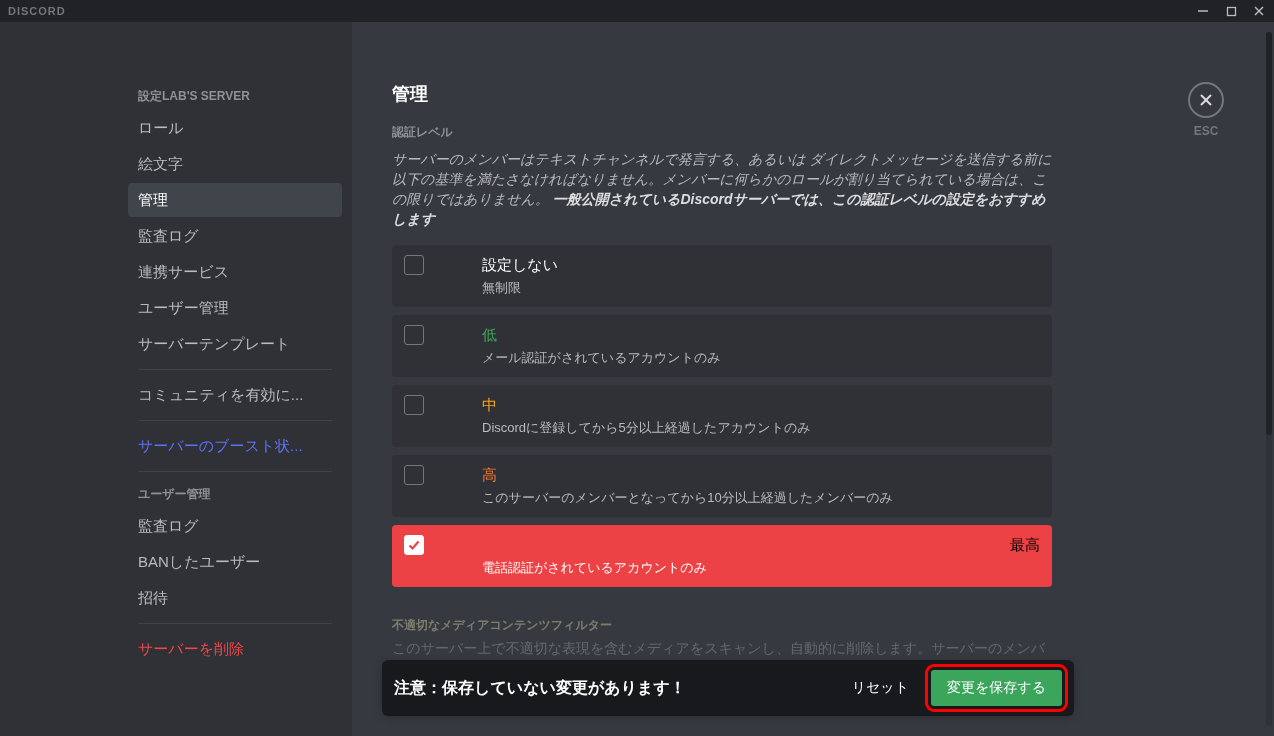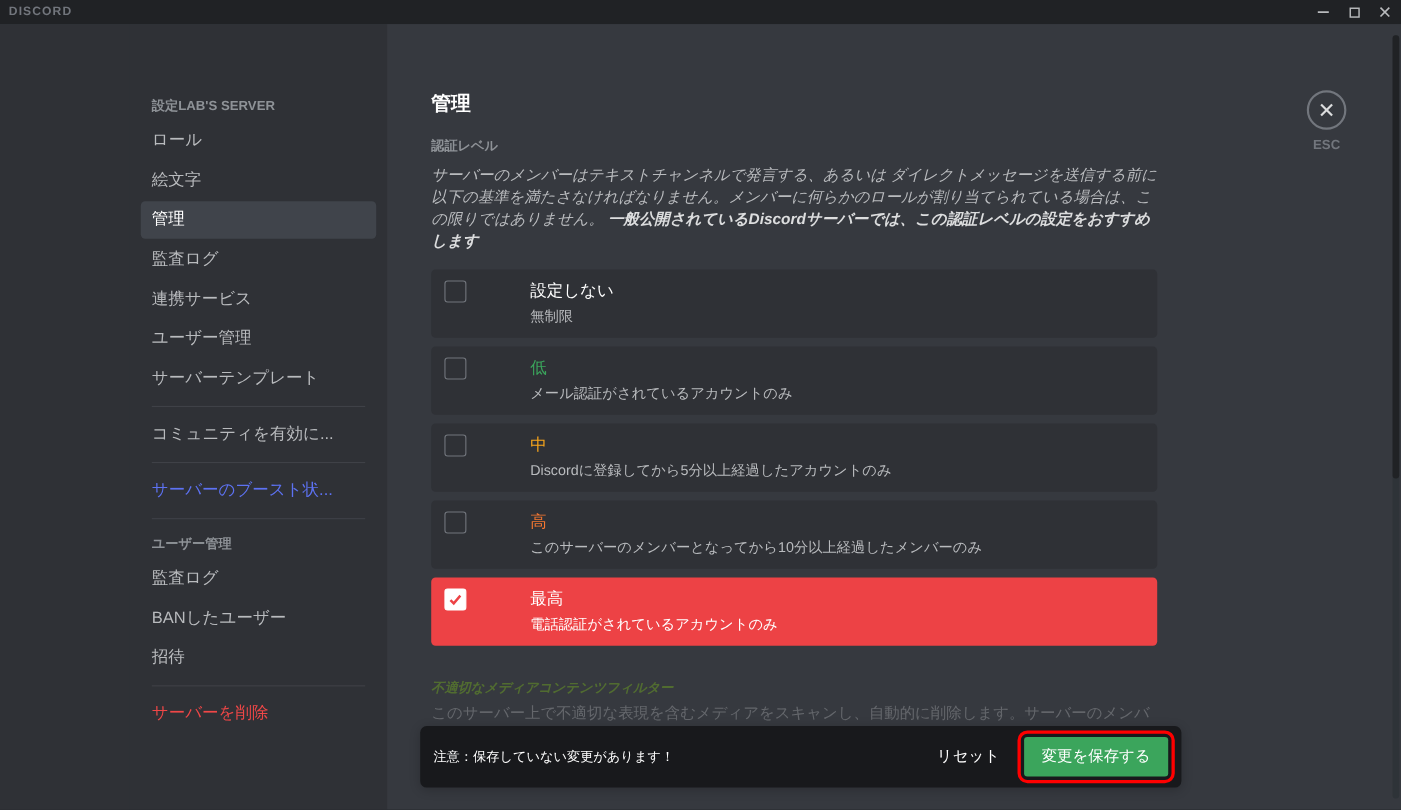--- a/index.html
+++ b/index.html
@@ -131,21 +131,21 @@
 .checkmark { display: none; }
 .radio-item.selected .checkmark { display: block; }
 .radio-body { flex: 1; }
 .radio-title { font-size: 15px; font-weight: 500; line-height: 20px; }
 .radio-desc { font-size: 13px; color: #b9bbbe; margin-top: 4px; }
 .radio-item.selected .radio-desc { color: #ffffff; }
 .c-none .radio-title { color: #ffffff; }
 .c-low .radio-title { color: #3ba55c; }
 .c-medium .radio-title { color: #faa61a; }
 .c-high .radio-title { color: #f57731; }
-.radio-item.selected .radio-title { color: #ffffff; }
+.radio-item.selected .radio-title { color: #000000; text-align: right; }
 .close-area {
   position: absolute;
   top: 60px;
   right: 50px;
   display: flex;
   flex-direction: column;
   align-items: center;
   gap: 6px;
 }
 .close-btn {
@@ -166,41 +166,41 @@
   right: 200px;
   bottom: 20px;
   background: #18191c;
   border-radius: 6px;
   padding: 10px 12px;
   display: flex;
   align-items: center;
   gap: 12px;
   box-shadow: 0 2px 10px rgba(0,0,0,0.2);
 }
-.save-msg { flex: 1; color: #ffffff; font-size: 12px; font-weight: 400; }
+.save-msg { flex: 1; color: #ffffff; font-size: 16px; font-weight: 700; }
 .reset-btn { color: #ffffff; font-size: 14px; cursor: pointer; padding: 6px 10px; }
 .save-btn {
   background: #3ba55c;
   color: #ffffff;
   font-size: 14px;
   padding: 9px 16px;
   border-radius: 3px;
   cursor: pointer;
   font-weight: 500;
 }
 .save-btn-highlight {
   outline: 3px solid #ff0000;
   outline-offset: 3px;
   border-radius: 3px;
 }
 .faded-section {
   opacity: 0.35;
   margin-top: 30px;
 }
-.faded-title { font-size: 12px; color: #84cc16; font-weight: 600; margin-bottom: 6px; font-style: italic; }
+.faded-title { font-size: 12px; color: #fef9c3; font-weight: 600; margin-bottom: 6px; }
 .faded-desc { font-size: 14px; color: #b9bbbe; }
 .scroll-track {
   position: absolute;
   right: 2px;
   top: 10px;
   bottom: 10px;
   width: 6px;
   background: #2e3338;
   border-radius: 3px;
 }

